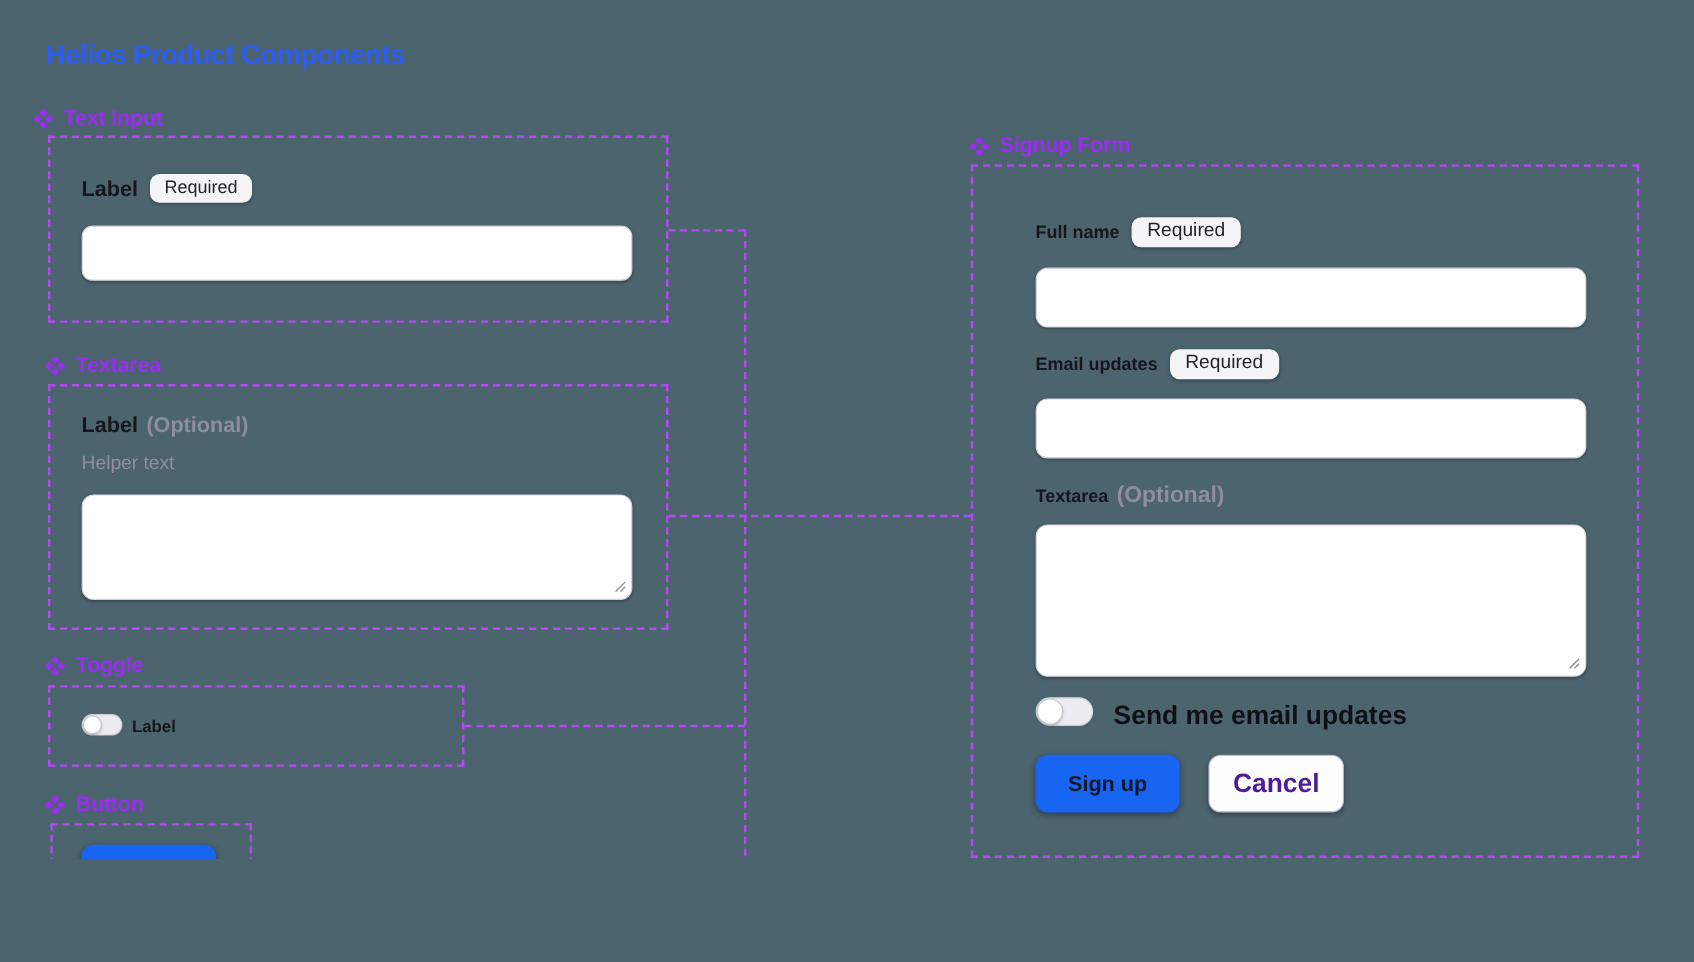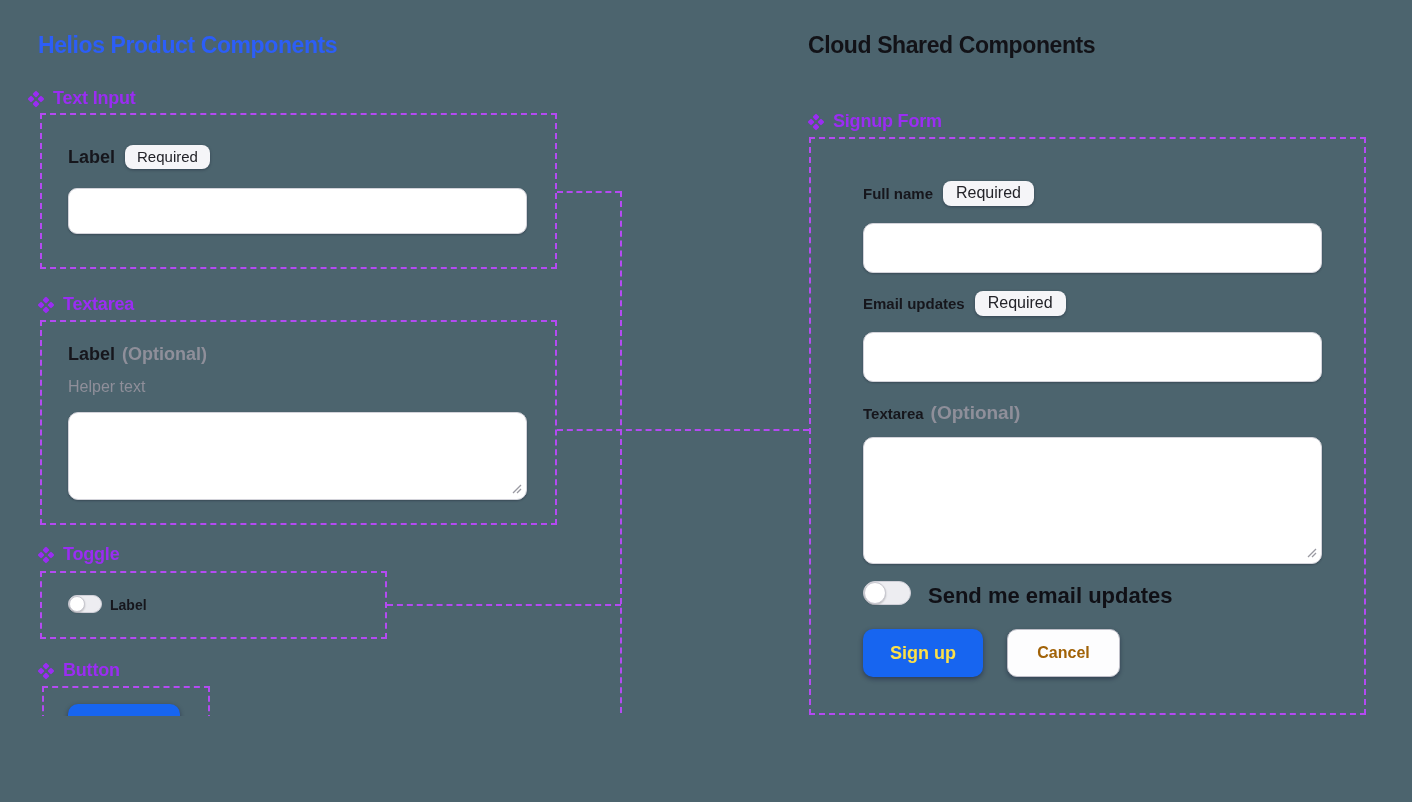--- a/index.html
+++ b/index.html
@@ -50,24 +50,24 @@
                 border-radius:50%;box-shadow:0 1px 2px rgba(0,0,0,.22);display:block}
   .toggle.sm{width:34px;height:18px}
   .toggle.sm .knob{width:16px;height:16px}
   .toggle.lg{width:48px;height:24px}
   .toggle.lg .knob{width:22px;height:22px}
   .tgl-lbl-sm{position:absolute;font-size:14px;font-weight:700;white-space:nowrap}
   .tgl-lbl-lg{position:absolute;font-size:22px;font-weight:700;white-space:nowrap;color:#101016}
 
   .btn{position:absolute;border:none;border-radius:10px;cursor:pointer;
        font-family:inherit;font-weight:600;white-space:nowrap}
-  .btn.primary{background:var(--accent_blue);color:#fde047;font-size:17px;
+  .btn.primary{background:var(--accent_blue);color:#0f172a;font-size:17px;
                box-shadow:0 2px 5px rgba(8,10,50,.45)}
   .btn.primary.sz-r{font-size:18px}
-  .btn.ghost{background:#fdfdfe;color:#a16207;font-size:16px;border:1px solid #bfbfc8;
+  .btn.ghost{background:#fdfdfe;color:#4c1d95;font-size:22px;border:1px solid #bfbfc8;
              box-shadow:0 2px 4px rgba(8,10,40,.38)}
 </style>
 </head>
 <body>
 
 <div class="stage">
 
   <div class="title blue" style="left:38px;top:32px">Helios Product Components</div>
 
   <div class="sec" style="left:28px;top:88px">
@@ -136,21 +136,20 @@
   <div class="dbox" style="left:42px;top:686px;width:168px;height:83px">
     <button class="btn primary" style="left:24px;top:16px;width:112px;height:48px">Button</button>
   </div>
 
   <div class="hline" style="left:557px;top:191px;width:64px"></div>
   <div class="vline" style="left:620px;top:191px;height:532px"></div>
   <div class="hline" style="left:557px;top:429px;width:252px"></div>
   <div class="hline" style="left:387px;top:604px;width:234px"></div>
   <div class="hline" style="left:210px;top:722px;width:411px"></div>
 
-  <div class="title dark" style="left:808px;top:32px">Cloud Shared Components</div>
 
   <div class="sec" style="left:808px;top:111px">
     <span class="dicon">
         <i></i>
         <i></i>
         <i></i>
         <i></i>
       </span>
     <span>Signup Form</span>
   </div>

